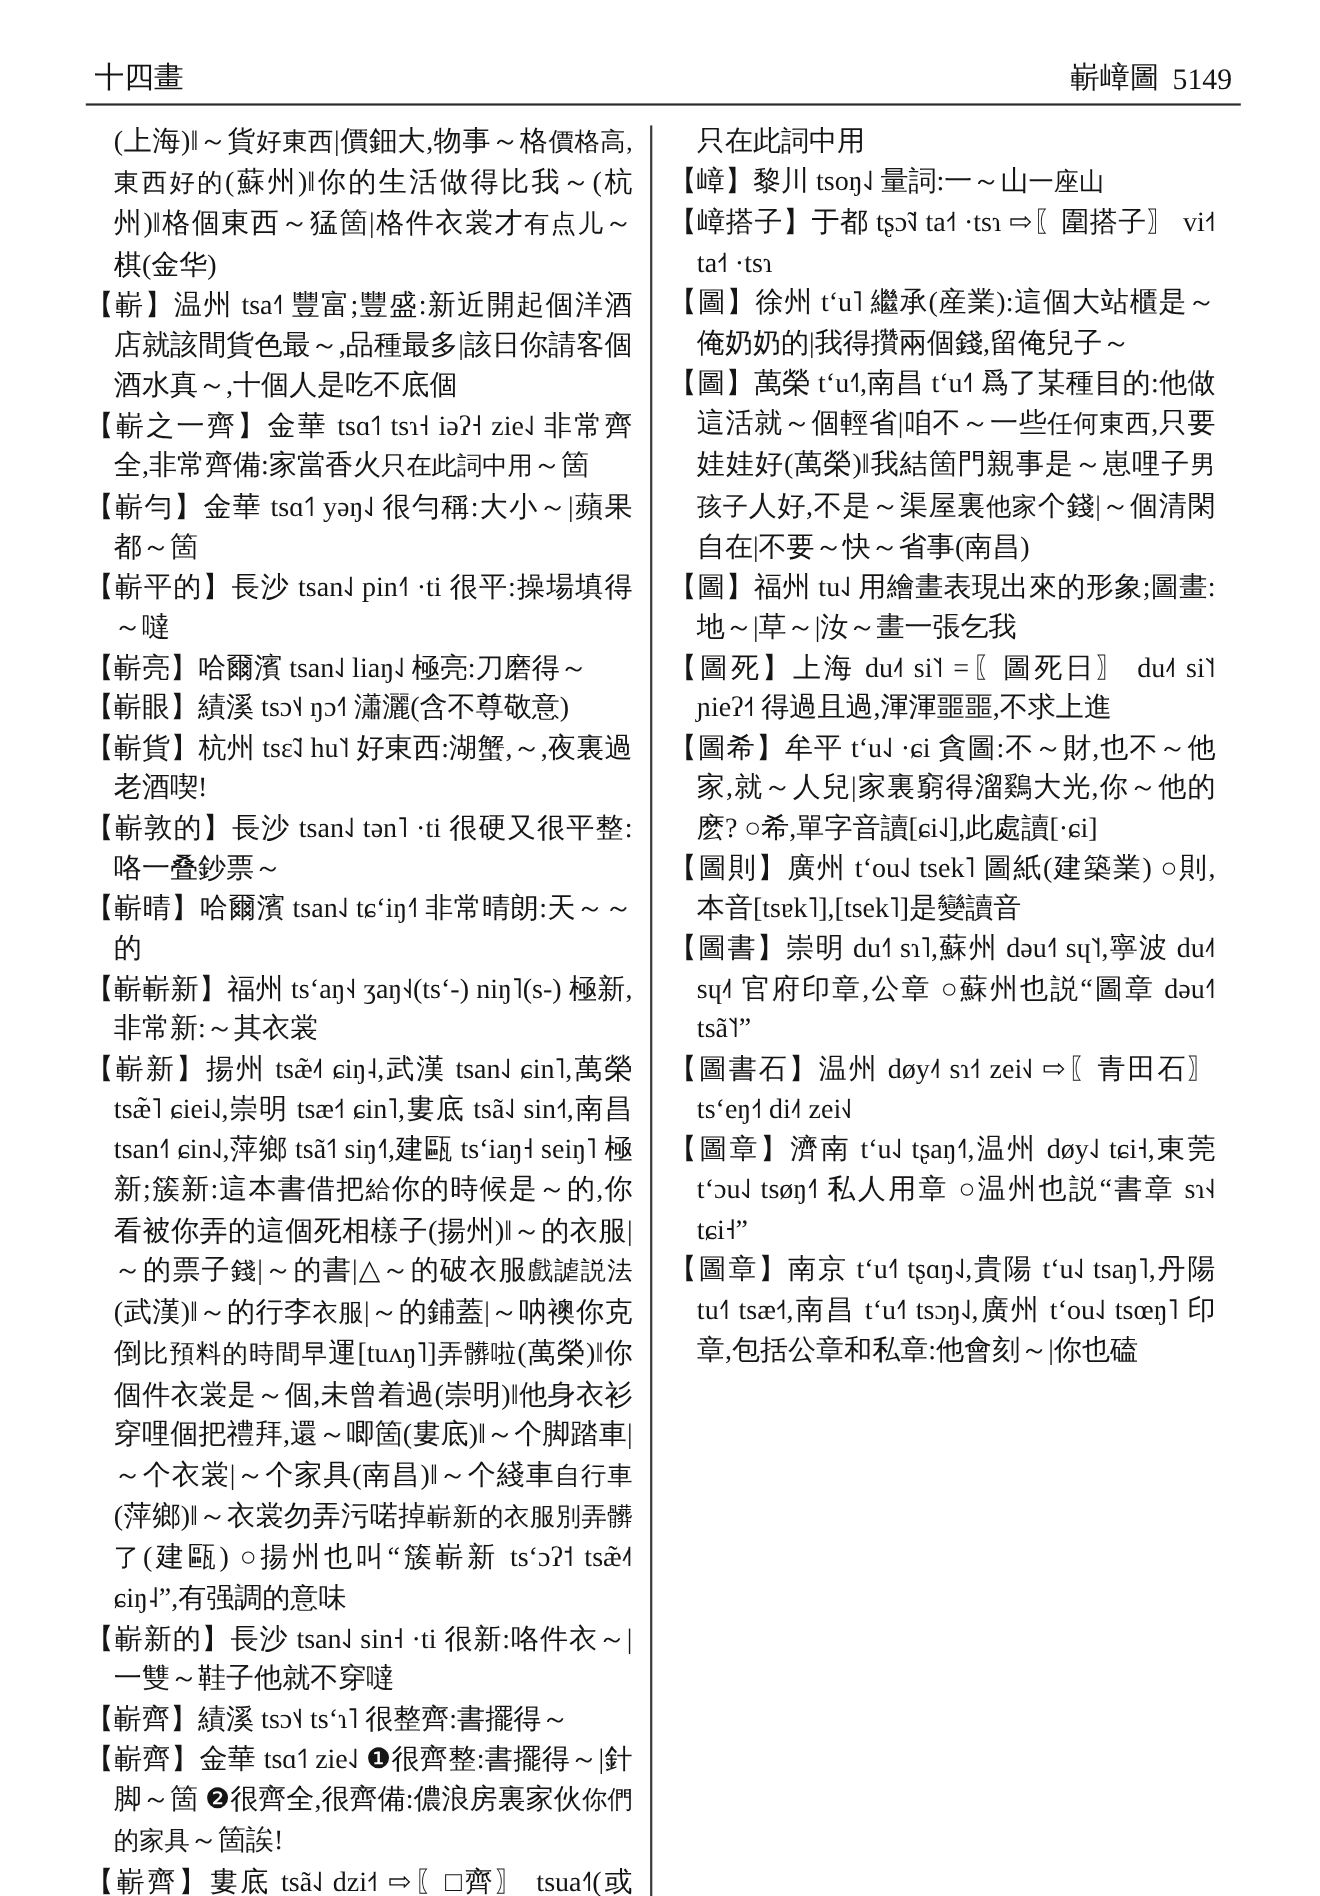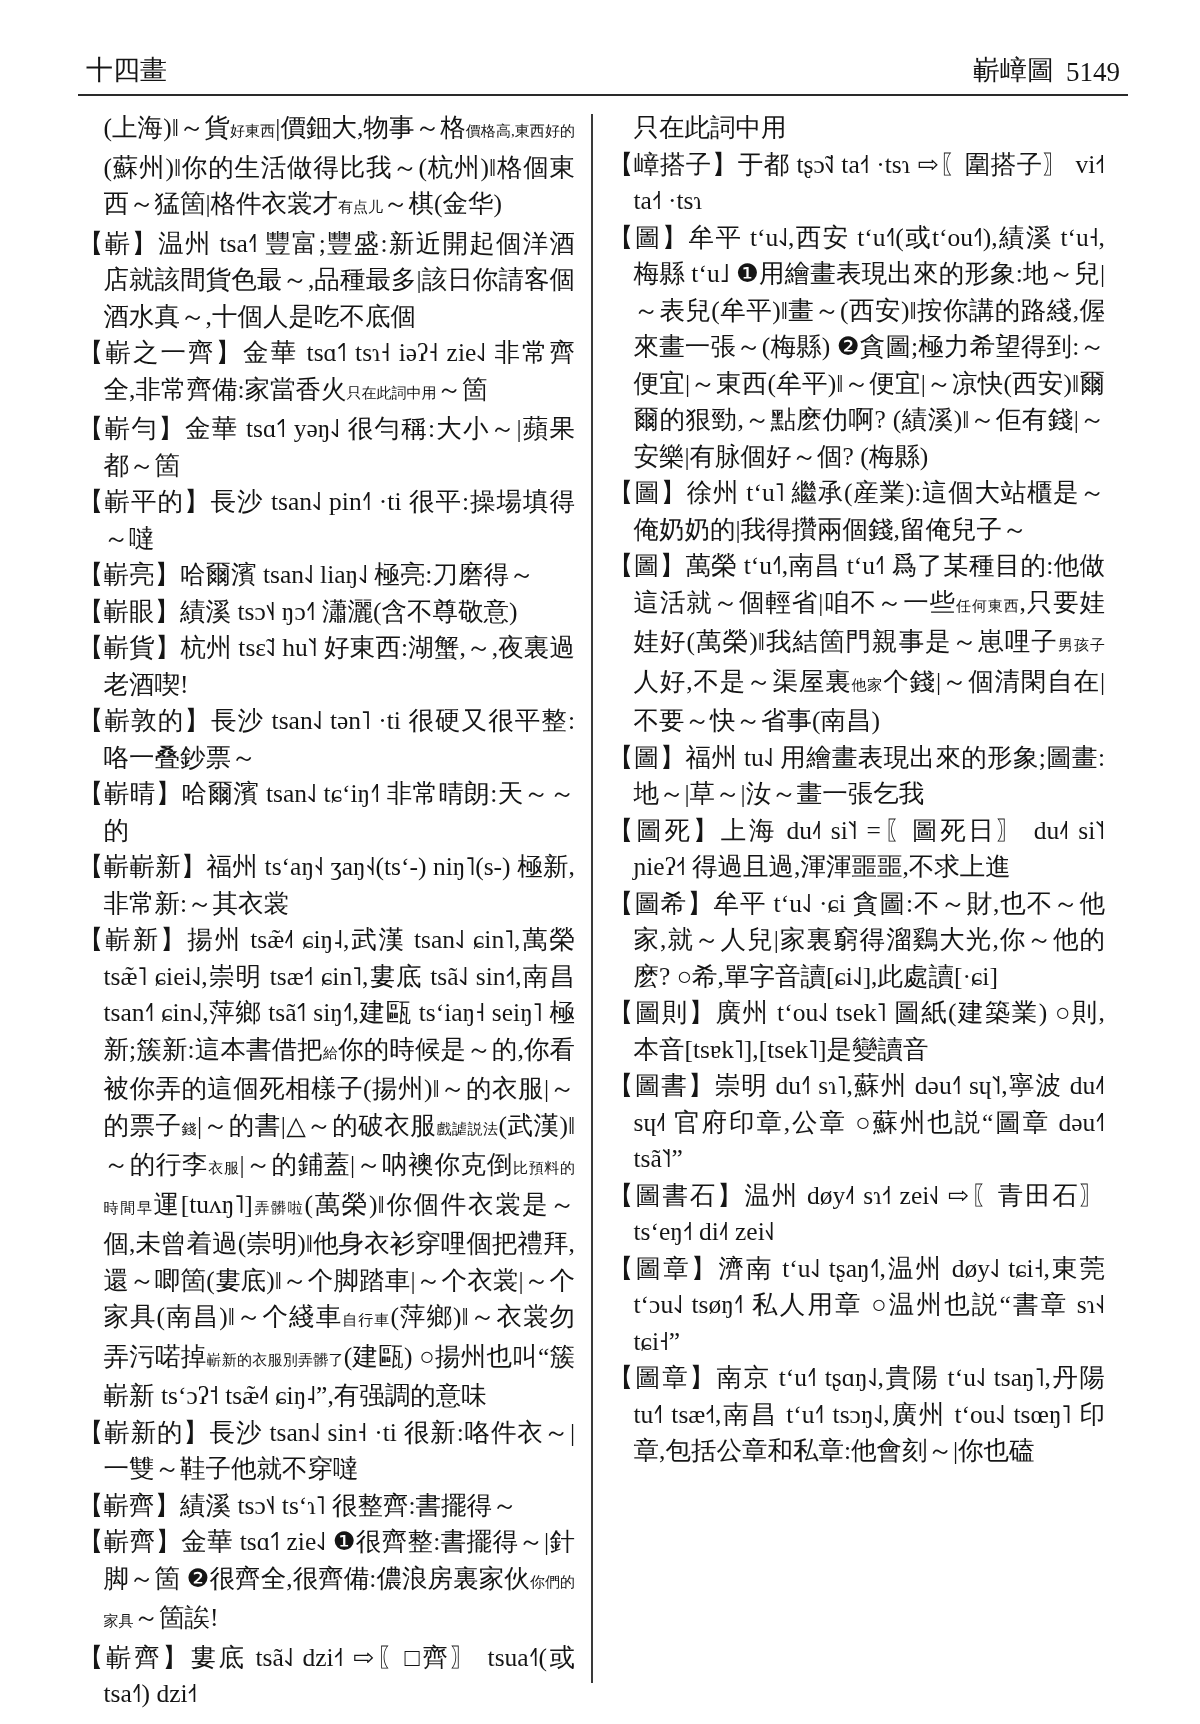--- a/index.html
+++ b/index.html
@@ -11,21 +11,21 @@
   }
   .hdr{display:flex;justify-content:space-between;align-items:center;
     font-size:27px;padding:0 8px 6px 8px;}
   .hdr-right{display:flex;gap:12px;align-items:flex-end;}
   .rule{border:none;border-top:2.5px solid #2a2a2a;margin:0 0 14px 0;}
   .cols{display:flex;align-items:stretch;}
   .col{width:497px;font-size:25.5px;line-height:36.5px;text-align:justify;}
   .divider{width:2px;background:#3a3a3a;margin:4px 15px 30px 16px;}
   p.entry{margin:0;padding-left:1em;text-indent:-1em;}
   p.entry.cont{text-indent:0;}
-  .sm{font-size:15px;}
+  .sm{font-size:23px;}
 </style>
 </head>
 <body>
 
 <div class="page">
   <div class="hdr">
     <span>十四畫</span>
     <span class="hdr-right">
       <span>嶄嶂圖</span>
       <span>5149</span>
@@ -47,22 +47,22 @@
         <p class="entry"><span>【嶄嶄新】福州 tsʻaŋ˧˨ ʒaŋ˧˨(tsʻ-) niŋ˥(s-) 極新,非常新:～其衣裳</span></p>
         <p class="entry"><span>【嶄新】揚州 tsæ̃˨˦ ɕiŋ˨,武漢 tsan˨˩ ɕin˥,萬榮 tsæ̃˥ ɕiei˨˩,崇明 tsæ˧˦ ɕin˥,婁底 tsã˨˩ sin˧˦,南昌 tsan˧˥ ɕin˨˩,萍鄉 tsã˦˥ siŋ˧˥,建甌 tsʻiaŋ˧ seiŋ˥ 極新;簇新:這本書借把</span><span class="sm">給</span><span>你的時候是～的,你看被你弄的這個死相樣子(揚州)‖～的衣服|～的票子</span><span class="sm">錢</span><span>|～的書|△～的破衣服</span><span class="sm">戲謔説法</span><span>(武漢)‖～的行李</span><span class="sm">衣服</span><span>|～的鋪蓋|～呐襖你克倒</span><span class="sm">比預料的時間早</span><span>運[tuʌŋ˥]</span><span class="sm">弄髒啦</span><span>(萬榮)‖你個件衣裳是～個,未曾着過(崇明)‖他身衣衫穿哩個把禮拜,還～唧箇(婁底)‖～个脚踏車|～个衣裳|～个家具(南昌)‖～个綫車</span><span class="sm">自行車</span><span>(萍鄉)‖～衣裳勿弄污喏掉</span><span class="sm">嶄新的衣服別弄髒了</span><span>(建甌) ○揚州也叫“簇嶄新 tsʻɔʔ˦ tsæ̃˨˦ ɕiŋ˨”,有强調的意味</span></p>
         <p class="entry"><span>【嶄新的】長沙 tsan˨˩ sin˧ ·ti 很新:咯件衣～|一雙～鞋子他就不穿噠</span></p>
         <p class="entry"><span>【嶄齊】績溪 tsɔ˦˨ tsʻɿ˥ 很整齊:書擺得～</span></p>
         <p class="entry"><span>【嶄齊】金華 tsɑ˦˥ zie˨˩ ❶很齊整:書擺得～|針脚～箇 ❷很齊全,很齊備:儂浪房裏家伙</span><span class="sm">你們的家具</span><span>～箇誒!</span></p>
         <p class="entry"><span>【嶄齊】婁底 tsã˨˩ dzi˧˦ ⇨〖□齊〗 tsua˧˥(或tsa˧˥) dzi˧˦</span></p>
       </div>
     <div class="divider"></div>
     <div class="col">
         <p class="entry cont"><span>只在此詞中用</span></p>
+        <p class="entry"><span>【嶂】黎川 tsoŋ˨˩ 量詞:一～山</span><span class="sm">一座山</span></p>
         <p class="entry"><span>【嶂搭子】于都 tʂɔ̃˧˩ ta˧˦ ·tsɿ ⇨〖圍搭子〗 vi˧˦ ta˧˦ ·tsɿ</span></p>
-        <p class="entry"><span>【圖】牟平 tʻu˨˩,西安 tʻu˧˥(或tʻou˧˥),績溪 tʻu˧,梅縣 tʻu˩ ❶用繪畫表現出來的形象:地～兒|～表兒(牟平)‖畫～(西安)‖按你講的路綫,偓來畫一張～(梅縣) ❷貪圖;極力希望得到:～便宜|～東西(牟平)‖～便宜|～凉快(西安)‖爾爾的狠勁,～點麽仂啊? (績溪)‖～佢有錢|～安樂|有脉個好～個? (梅縣)</span></p>
         <p class="entry"><span>【圖】徐州 tʻu˥ 繼承(産業):這個大站櫃是～俺奶奶的|我得攢兩個錢,留俺兒子～</span></p>
         <p class="entry"><span>【圖】萬榮 tʻu˧˥,南昌 tʻu˧˥ 爲了某種目的:他做這活就～個輕省|咱不～一些</span><span class="sm">任何東西</span><span>,只要娃娃好(萬榮)‖我結箇門親事是～崽哩子</span><span class="sm">男孩子</span><span>人好,不是～渠屋裏</span><span class="sm">他家</span><span>个錢|～個清閑自在|不要～快～省事(南昌)</span></p>
         <p class="entry"><span>【圖】福州 tu˨˩ 用繪畫表現出來的形象;圖畫:地～|草～|汝～畫一張乞我</span></p>
         <p class="entry"><span>【圖死】上海 du˨˦ si˥˦ =〖圖死日〗 du˨˦ si˥˦ ɲieʔ˧˦ 得過且過,渾渾噩噩,不求上進</span></p>
         <p class="entry"><span>【圖希】牟平 tʻu˨˩ ·ɕi 貪圖:不～財,也不～他家,就～人兒|家裏窮得溜鷄大光,你～他的麽? ○希,單字音讀[ɕi˨˩],此處讀[·ɕi]</span></p>
         <p class="entry"><span>【圖則】廣州 tʻou˨˩ tsek˥ 圖紙(建築業) ○則,本音[tsɐk˥],[tsek˥]是變讀音</span></p>
         <p class="entry"><span>【圖書】崇明 du˧˥ sɿ˥,蘇州 dəu˧˥ sɥ˥˦,寧波 du˨˦ sɥ˨˦ 官府印章,公章 ○蘇州也説“圖章 dəu˧˥ tsã˥˦”</span></p>
         <p class="entry"><span>【圖書石】温州 døy˨˦ sɿ˧˦ zei˧˩ ⇨〖青田石〗 tsʻeŋ˧˦ di˨˦ zei˧˩</span></p>
         <p class="entry"><span>【圖章】濟南 tʻu˨˩ tʂaŋ˧˥,温州 døy˨˩ tɕi˧,東莞 tʻɔu˨˩ tsøŋ˧˥ 私人用章 ○温州也説“書章 sɿ˧˨ tɕi˧”</span></p>
         <p class="entry"><span>【圖章】南京 tʻu˧˥ tʂɑŋ˨˩,貴陽 tʻu˨˩ tsaŋ˥,丹陽 tu˧˥ tsæ˧˦,南昌 tʻu˧˥ tsɔŋ˨˩,廣州 tʻou˨˩ tsœŋ˥ 印章,包括公章和私章:他會刻～|你也磕</span></p>

